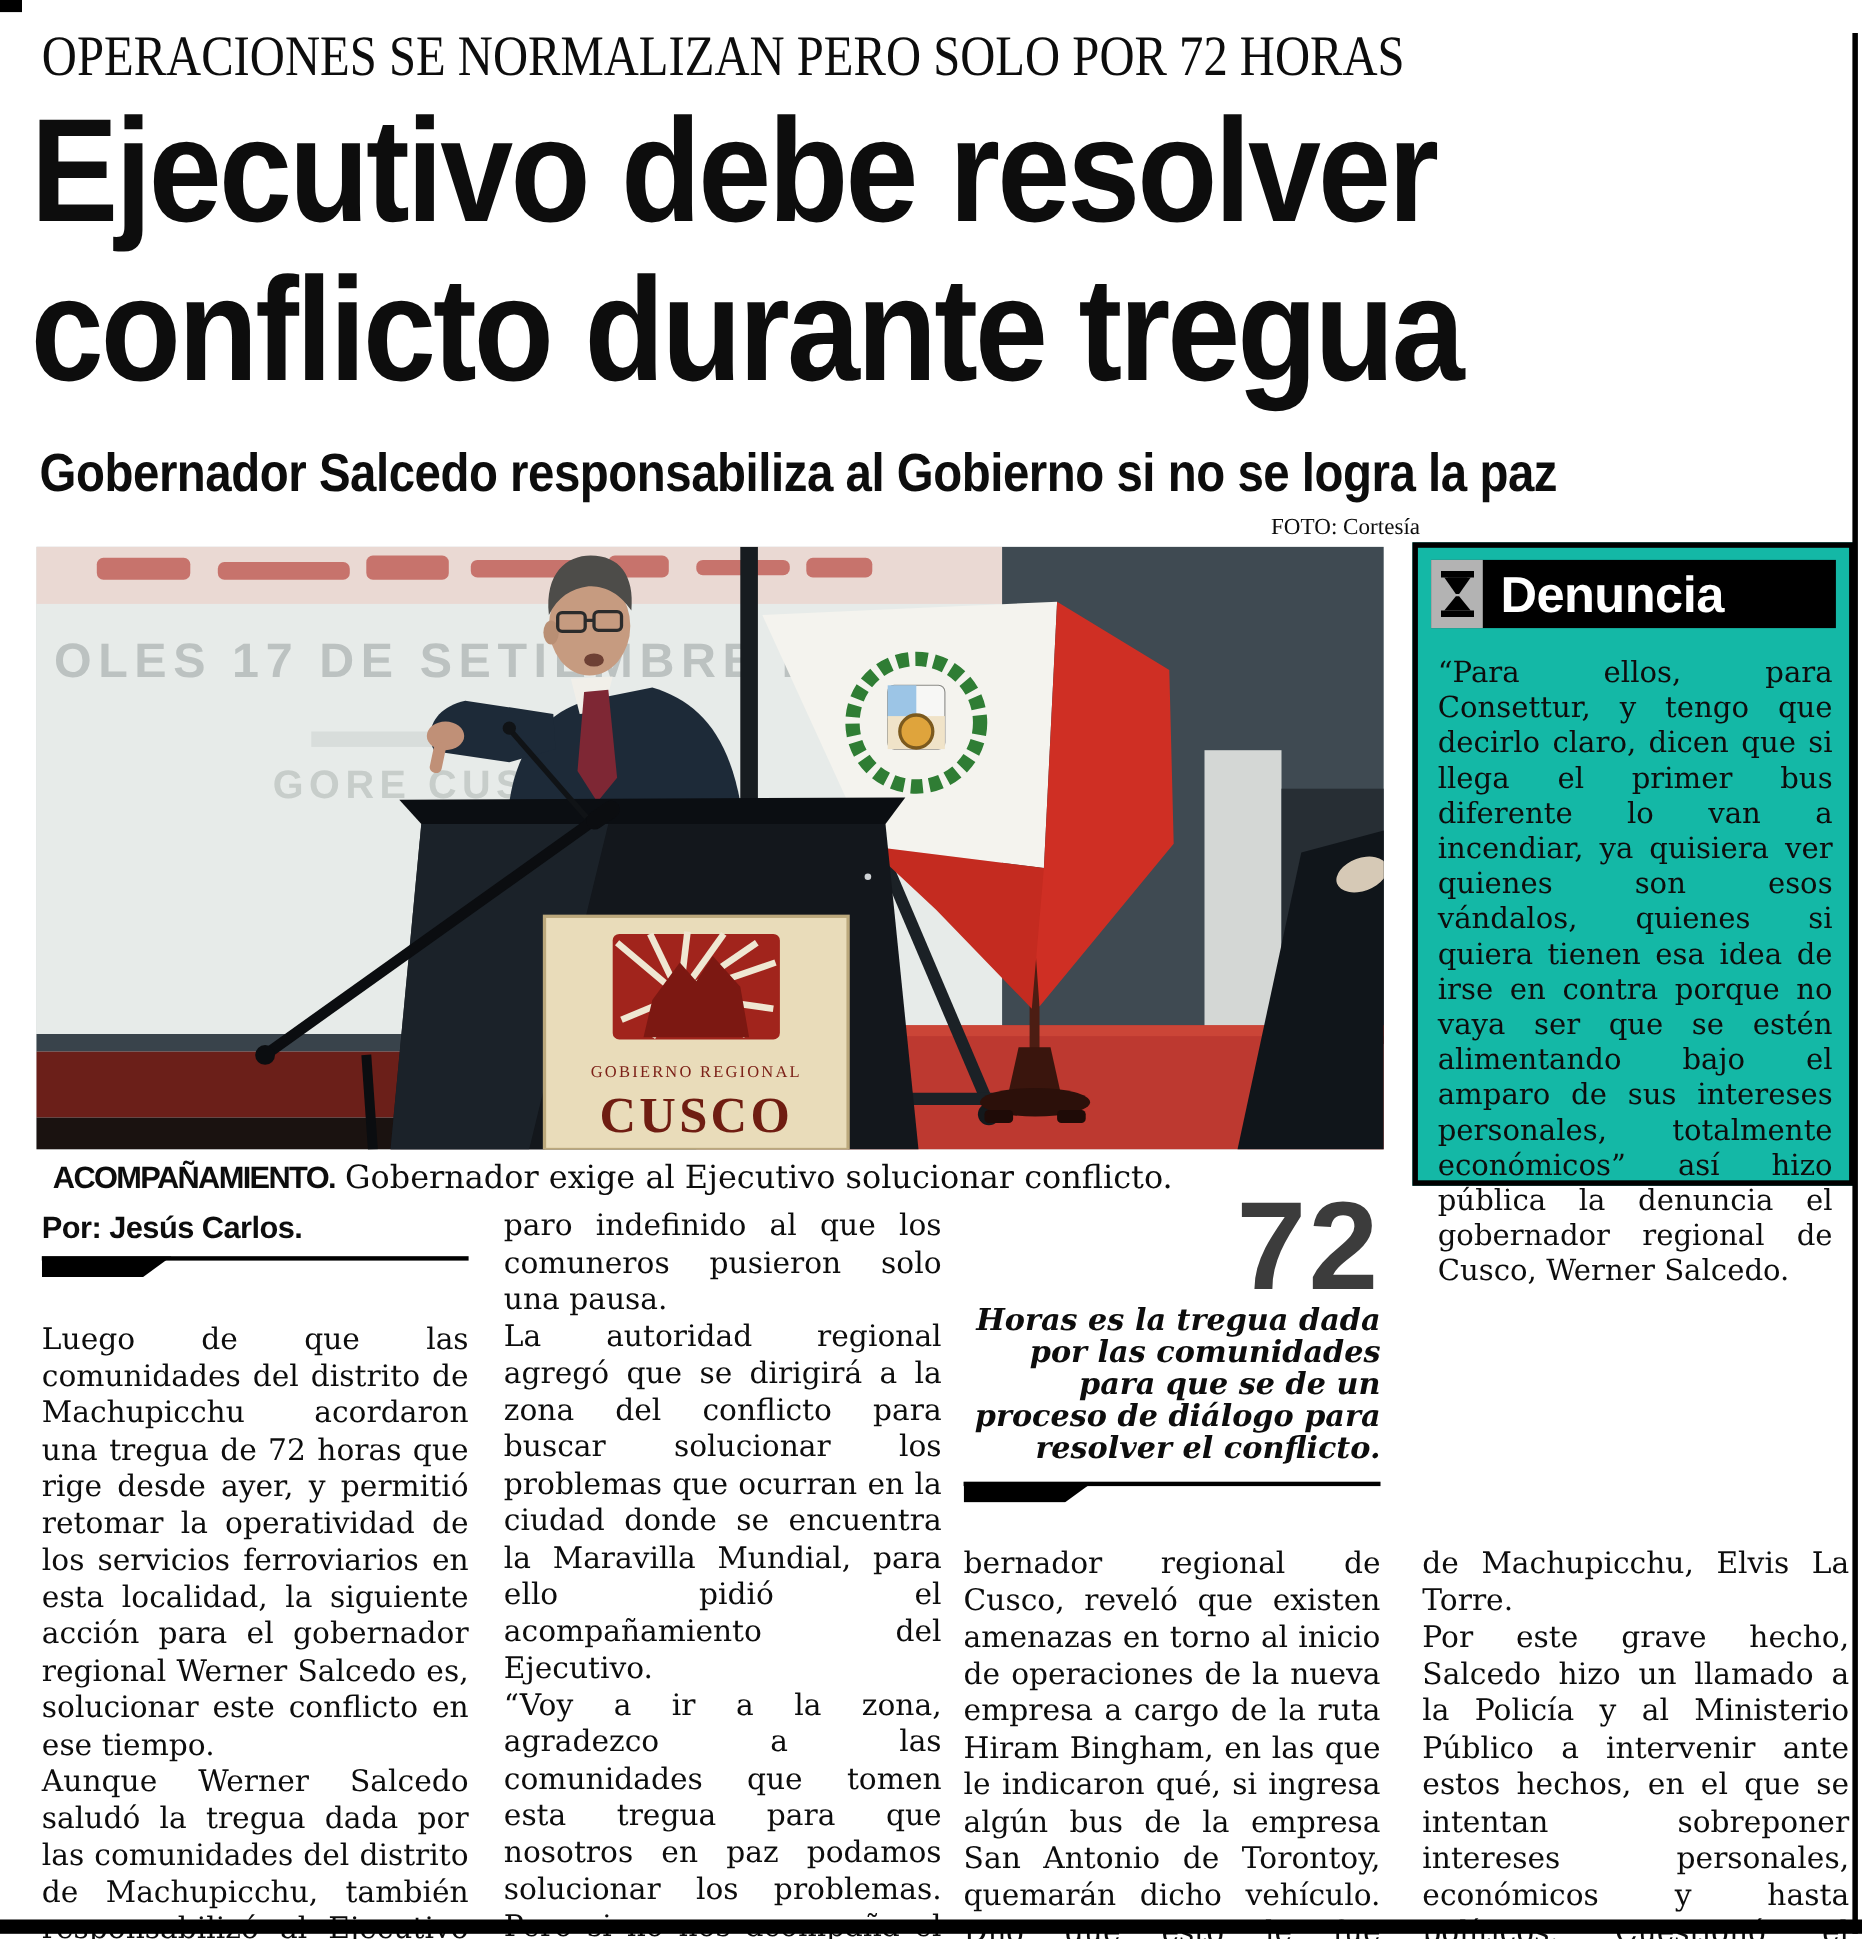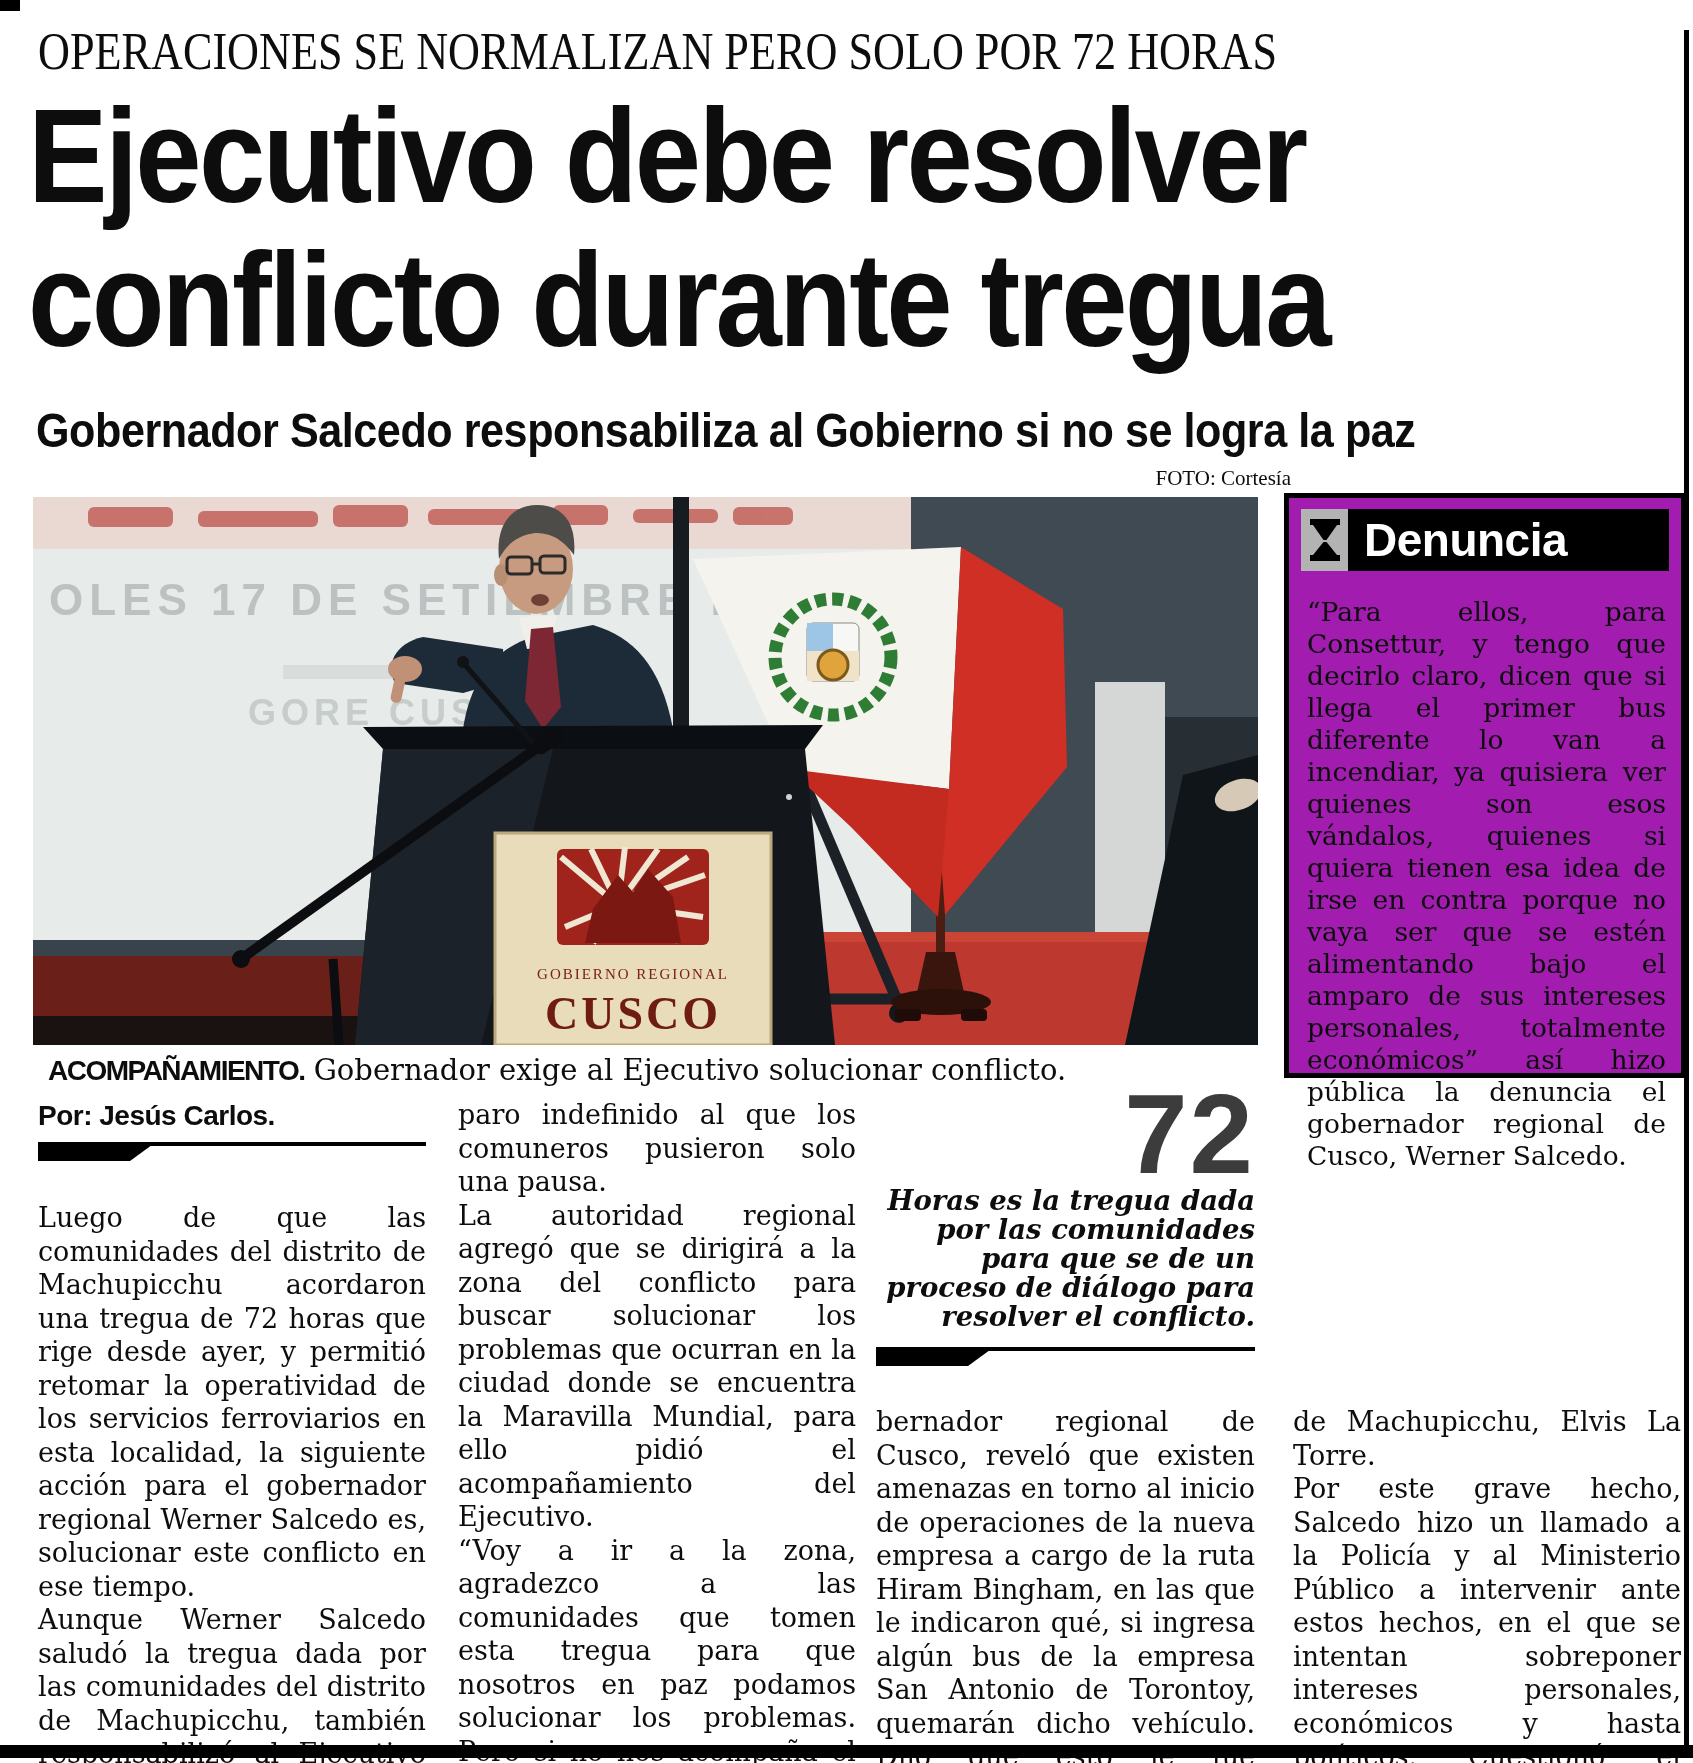--- a/index.html
+++ b/index.html
@@ -61,21 +61,21 @@
     font-size:114px; line-height:104px; letter-spacing:2px; color:var(--stat-number,#3c3c3c);
   }
   .stat-caption {
     font-family:"DejaVu Serif", serif;
     font-weight:bold; font-style:italic; font-size:27.5px; line-height:29px;
   }
   .stat .divider { margin-top:16px; }
 
   .denuncia {
     position:absolute; left:1284px; top:493px; width:402px; height:585px;
-    border:5px solid #000; box-sizing:border-box; background:#a21caf;
+    border:5px solid #000; box-sizing:border-box; background:#14b8a6;
   }
   .denuncia-header { margin:11px 12px 0 12px; height:62px; background:#000; display:flex; align-items:center; }
   .denuncia-icon-box { width:47px; height:62px; background:var(--icon-bg,#b3b3b3); display:flex; align-items:center; justify-content:center; flex:0 0 auto; }
   .denuncia-title { color:#fff; font-family:"Liberation Sans", sans-serif; font-weight:bold; font-size:46px; margin-left:16px; letter-spacing:-.5px; }
   .denuncia-body { margin:25px 15px 0 18px; font-size:26.5px; line-height:32px; text-align:justify; }
 
   .rule-right  { position:absolute; left:1684px; top:30px; width:5px; height:1728px; background:#000; }
   .rule-bottom { position:absolute; left:0; top:1745px; width:1693px; height:13px; background:#000; }
 </style>
 </head>

